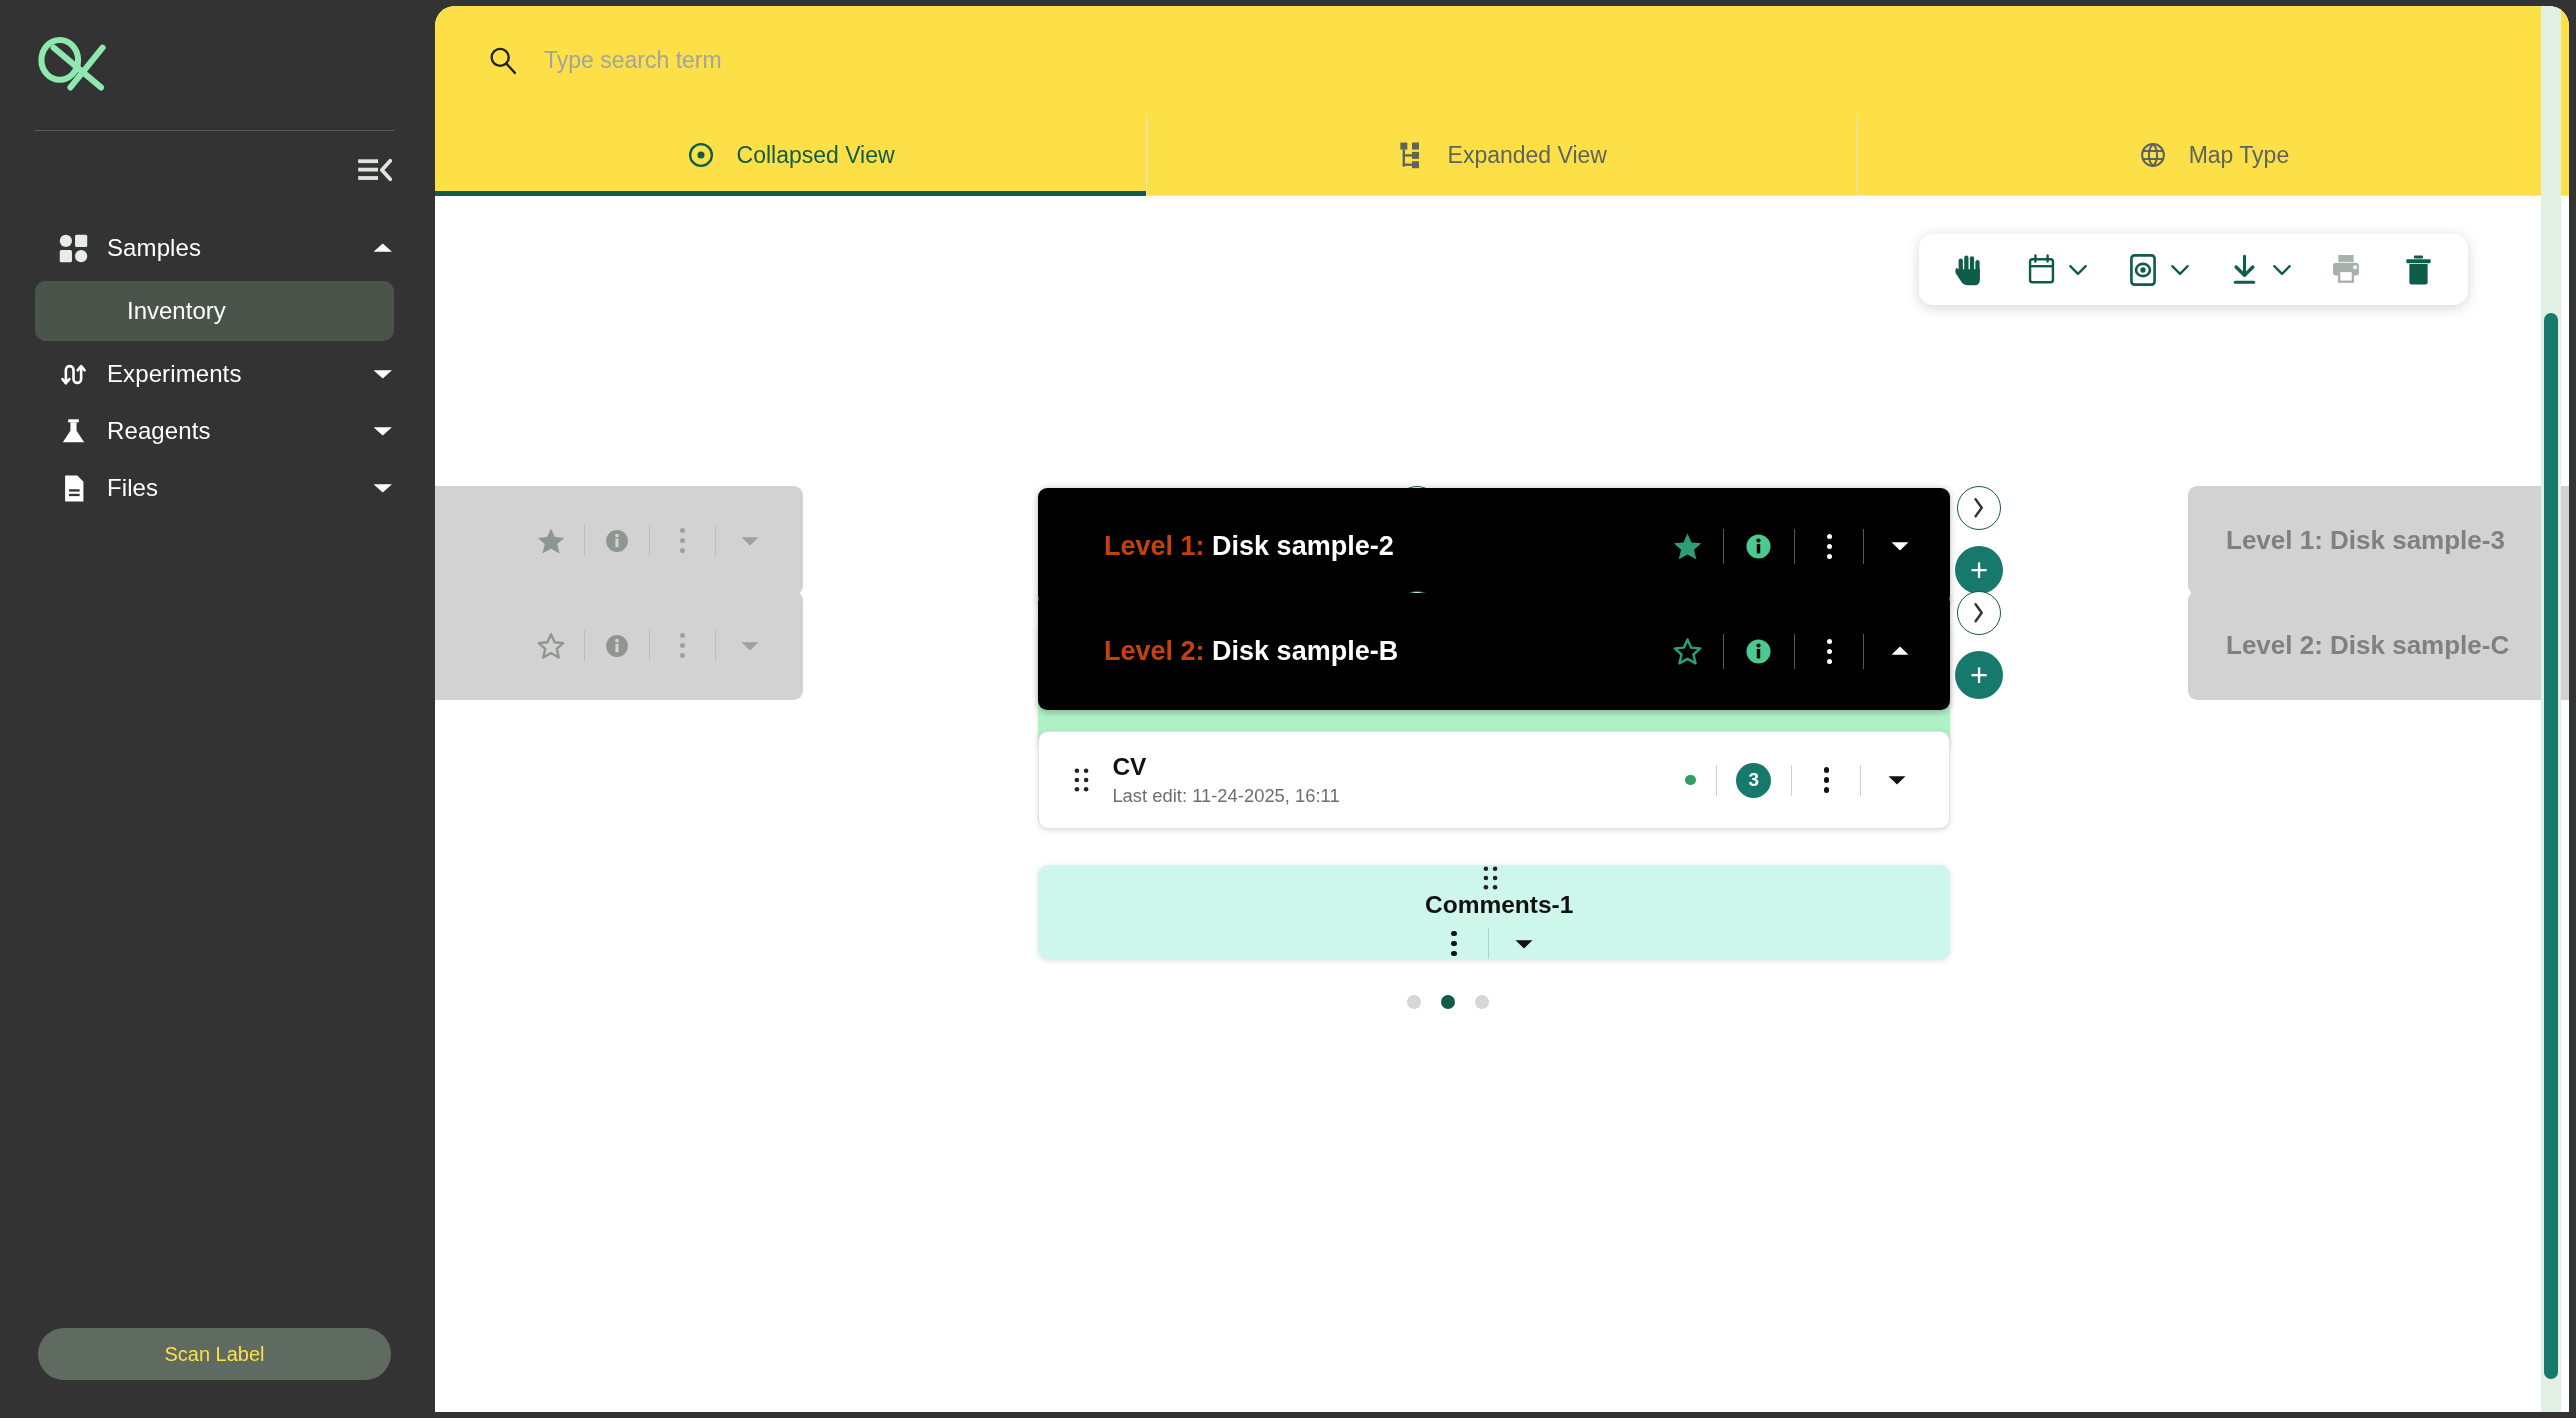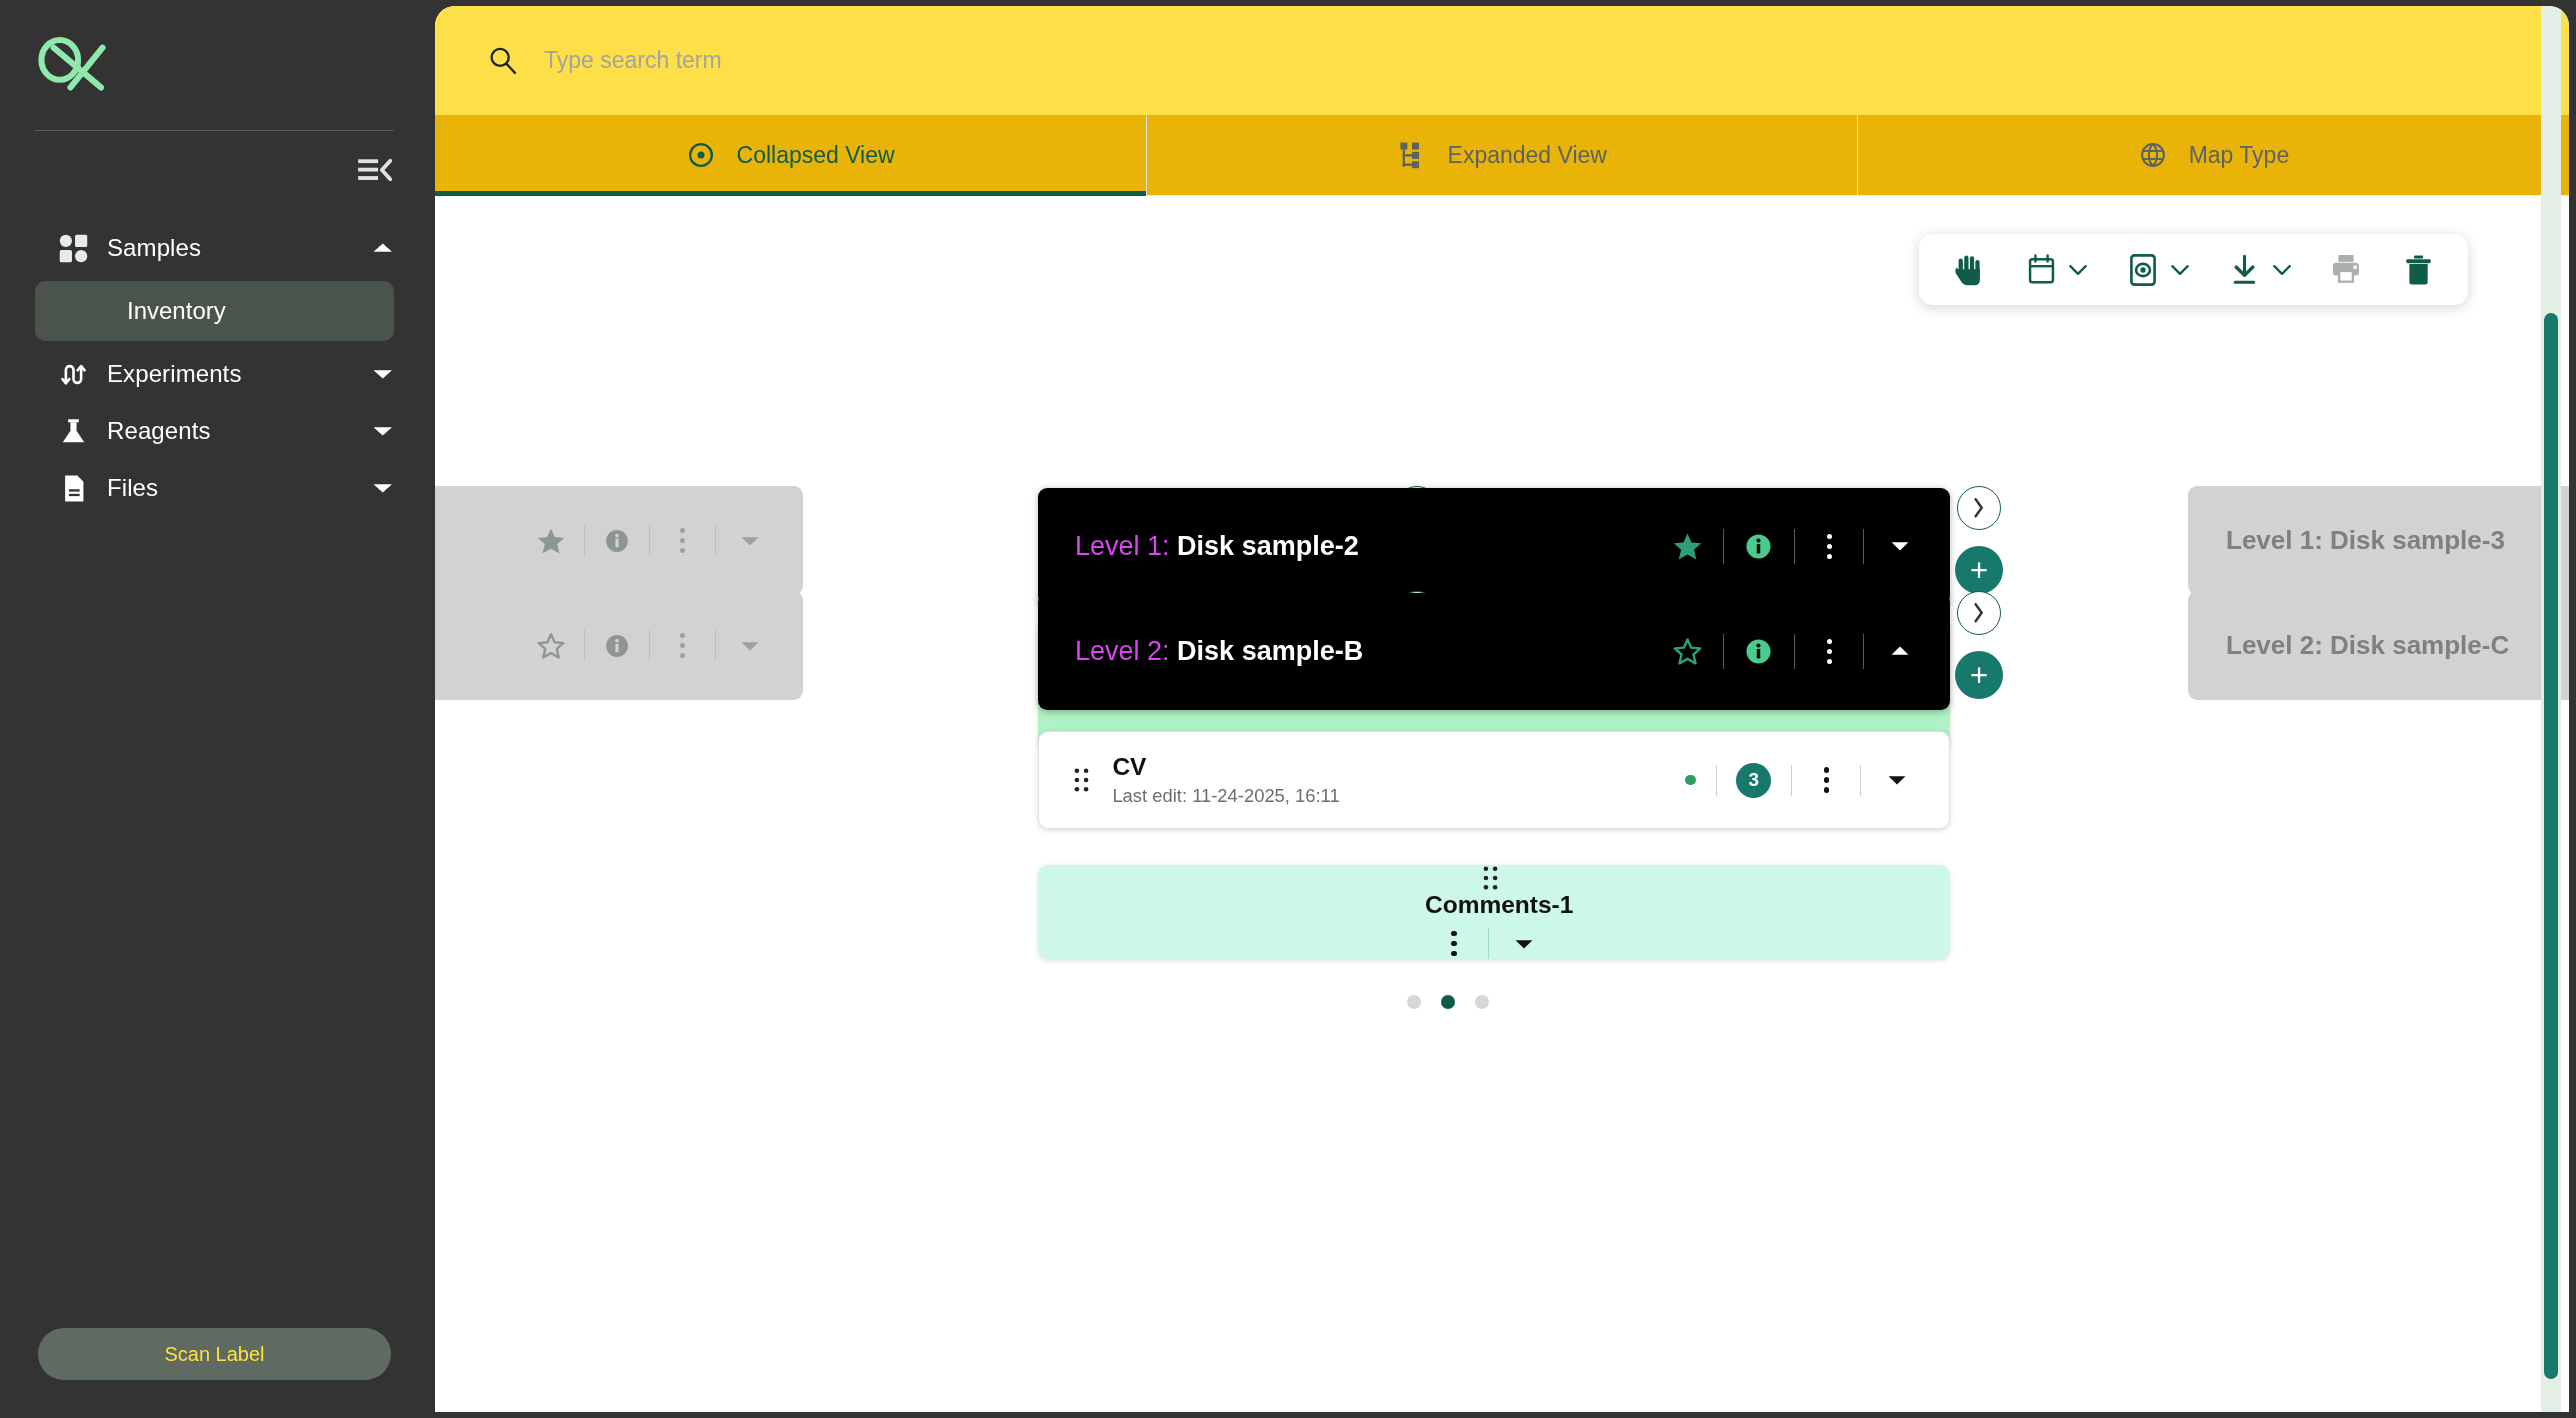--- a/index.html
+++ b/index.html
@@ -86,21 +86,21 @@
   .search-icon { width: 31px; height: 31px; flex: 0 0 31px; }
   .search-input {
     margin-left: 26px; border: none; outline: none;
     font-size: 23px; color: #333; width: 690px;
     font-family: "Liberation Sans", sans-serif;
     background: transparent;
   }
   .search-input::placeholder { color: #a3a3a3; }
 
   
-  .tabs { display: flex; height: 81px; background: #eab308; border-bottom: 0.8px solid #e2e8e2; }
+  .tabs { display: flex; height: 81px; background: #fde047; border-bottom: 0.8px solid #e2e8e2; }
   .tab {
     flex: 1; display: flex; align-items: center; justify-content: center;
     gap: 21.5px; font-size: 23px; color: #5c6460;
     cursor: pointer; position: relative;
     border-right: 0.8px solid #dde5dd;
   }
   .tab:last-child { border-right: none; }
   .tab.active { color: #0f5c49; font-weight: 500; }
   .tab.active::after {
     content: ""; position: absolute; left: 0; right: 0; bottom: -0.8px;
@@ -149,21 +149,21 @@
   .main-card {
     position: absolute; left: 603px;
     width: 912px; height: 117px;
     background: #000000;
     border-radius: 9.2px;
     display: flex; align-items: center;
     padding: 0 35px 0 37px;
     box-shadow: 0 1.5px 7px rgba(0,0,0,0.28);
   }
   .card-title { font-size: 27px; font-weight: bold; color: #ffffff; flex: 1; }
-  .card-title .lvl { color: #d946ef; font-weight: normal; }
+  .card-title .lvl { color: #c2410c; font-weight: bold; margin-left: 29px; }
   .main-card .divider-v { background: rgba(255,255,255,0.35); }
 
   .ghost-card {
     position: absolute;
     height: 109px;
     background: #d2d2d2;
     border-radius: 9.2px;
     display: flex; align-items: center;
   }
   .ghost-left { left: -199px; width: 567px; justify-content: flex-end; padding-right: 38px; }

